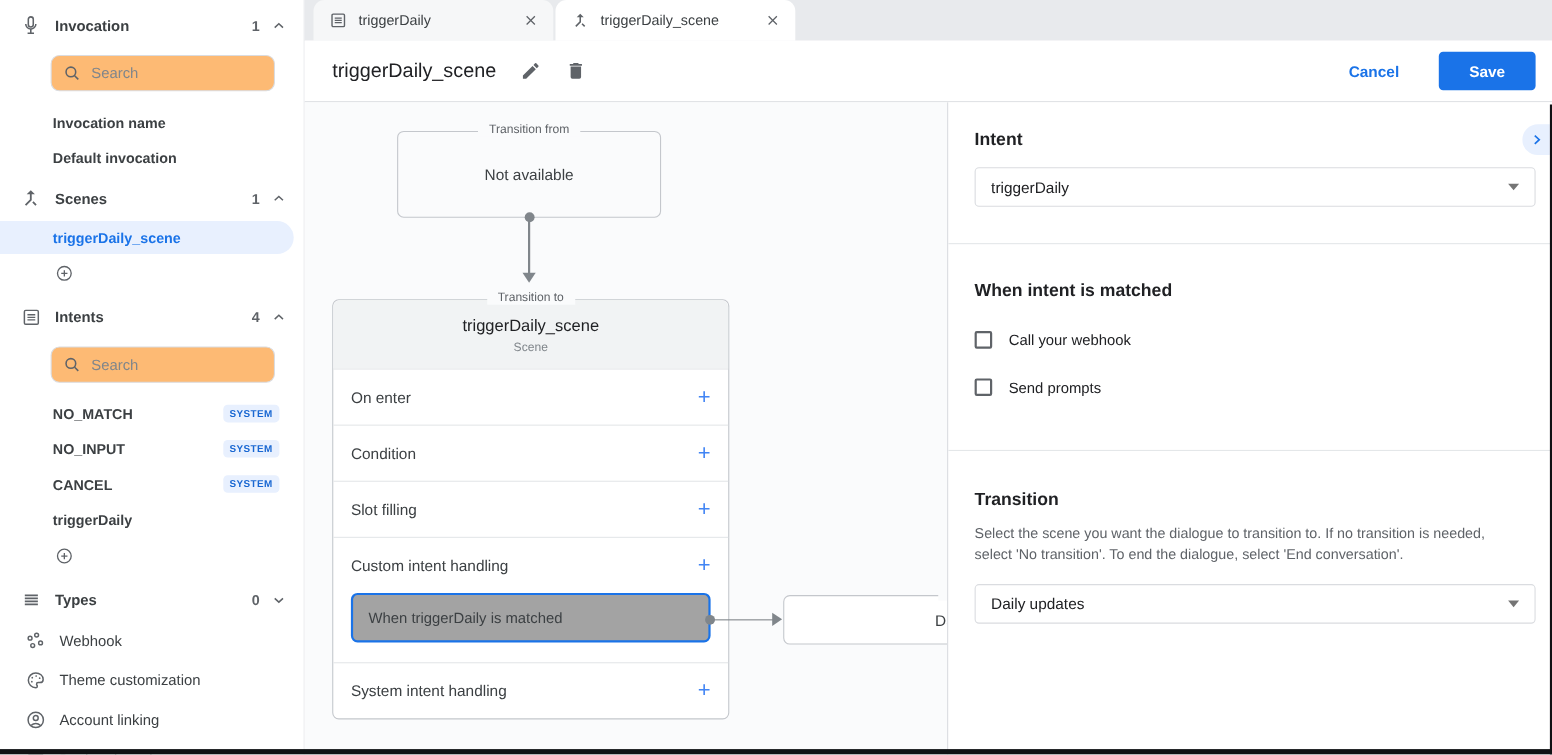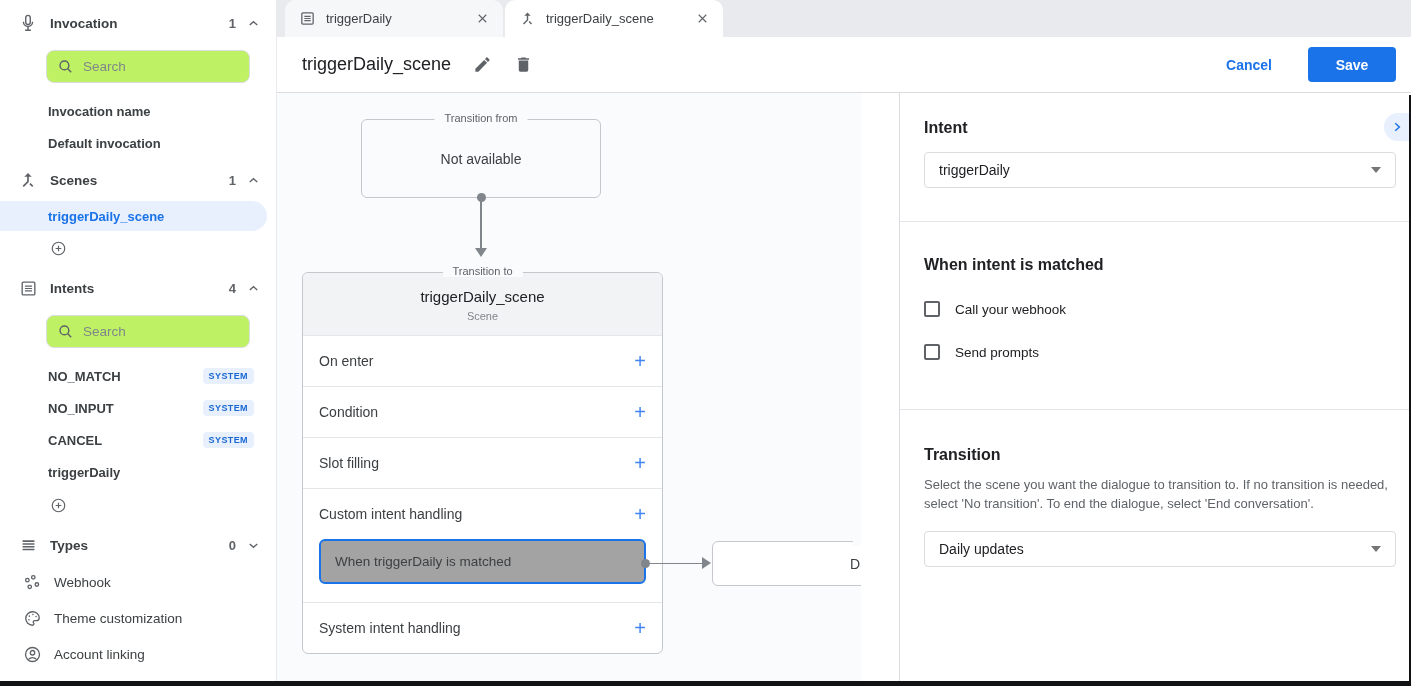--- a/index.html
+++ b/index.html
@@ -8,21 +8,21 @@
 
   .app { display:flex; width:1411px; height:686px; }
 
   
   .sidebar { width:277px; min-width:277px; background:#fff; border-right:1px solid #e8eaed; padding-top:4px; overflow:hidden; }
   .side-header { display:flex; align-items:center; height:38px; padding:0 14px 0 16px; color:#3c4043; font-size:13.5px; cursor:pointer;font-weight:bold; }
   .side-header .hicon { width:24px; height:24px; color:#5f6368; margin-right:10px; flex:none; display:flex; align-items:center; justify-content:center; }
   .side-header .hlabel { flex:1; }
   .side-header .hcount { color:#5f6368; font-size:13px; margin-right:10px; }
   .side-header .chev { width:16px; height:16px; color:#5f6368; display:flex; align-items:center; }
-  .search-box { margin:8px 26px 12px 46px; height:33px; border:1px solid #dadce0; border-radius:8px; display:flex; align-items:center; padding:0 10px; background:#bef264; }
+  .search-box { margin:8px 26px 12px 46px; height:33px; border:1px solid #dadce0; border-radius:8px; display:flex; align-items:center; padding:0 10px; background:#fdba74; }
   .search-box .sicon { width:17px; height:17px; color:#5f6368; margin-right:9px; flex:none; }
   .search-box input { border:none; outline:none; font-size:13.5px; color:#3c4043; width:100%; font-family:"Liberation Sans",sans-serif; background:transparent; }
   .search-box input::placeholder { color:#80868b; }
   .side-item { display:flex; align-items:center; height:32px; padding:0 22px 0 48px; font-size:13px; font-weight:bold; color:#3c4043; cursor:pointer; }
   .side-item .badge { margin-left:auto; background:#e8f0fe; color:#1967d2; font-size:9px; font-weight:bold; letter-spacing:.4px; padding:3px 6px; border-radius:4px; }
   .side-item.selected-scene { color:#1a73e8; background:#e8f0fe; border-radius:0 16px 16px 0; margin-right:9px; height:30px; margin-top:2px; margin-bottom:2px; }
   .plus-row { height:30px; display:flex; align-items:center; padding-left:50px; margin:2px 0 6px; }
   .plus-circle { width:17px; height:17px; color:#5f6368; cursor:pointer; }
   .side-link { display:flex; align-items:center; height:36px; padding:0 14px 0 20px; font-size:13.5px; color:#3c4043; cursor:pointer; }
   .side-link .hicon { width:24px; height:24px; color:#5f6368; margin-right:10px; flex:none; display:flex; align-items:center; justify-content:center; }
@@ -38,21 +38,21 @@
   .tab .tlabel { flex:1; white-space:nowrap; overflow:hidden; }
   .tab .tclose { width:16px; height:16px; color:#5f6368; flex:none; cursor:pointer; }
 
   .toolbar { height:56px; background:#fff; border-bottom:1px solid #dadce0; display:flex; align-items:center; padding:0 14px 0 25px; }
   .scene-title { font-size:18px; color:#202124; }
   .tool-icon { width:19px; height:19px; color:#5f6368; margin-left:22px; cursor:pointer; }
   .toolbar .spacer { flex:1; }
   .cancel-btn { color:#1a73e8; font-size:14px; font-weight:bold; margin-right:36px; cursor:pointer; background:none; border:none; font-family:"Liberation Sans",sans-serif; }
   .save-btn { background:#1a73e8; color:#fff; font-size:14px; font-weight:bold; border:none; border-radius:4px; width:88px; height:35px; cursor:pointer; font-family:"Liberation Sans",sans-serif; margin-right:1px; }
 
-  .content { flex:1; display:flex; min-height:0; position:relative;gap:38px; }
+  .content { flex:1; display:flex; min-height:0; position:relative; }
 
   
   .canvas { width:584px; min-width:584px; background:#fafbfc; position:relative; overflow:hidden; }
   .flow-legend { position:absolute; top:-8px; left:50%; transform:translateX(-50%); background:#fafbfc; padding:0 10px; font-size:11px; color:#5f6368; white-space:nowrap; }
   .from-box { position:absolute; left:84px; top:26px; width:240px; height:79px; border:1px solid #c4c7cc; border-radius:6px; background:#fafbfc; display:flex; align-items:center; justify-content:center; font-size:14px; color:#3c4043; }
   .connector-dot { position:absolute; width:9px; height:9px; border-radius:50%; background:#80868b; }
   .vline { position:absolute; width:1.5px; background:#80868b; }
   .hline { position:absolute; height:1.5px; background:#80868b; }
   .arrow-down { position:absolute; width:0; height:0; border-left:6px solid transparent; border-right:6px solid transparent; border-top:9px solid #80868b; }
   .arrow-right { position:absolute; width:0; height:0; border-top:6px solid transparent; border-bottom:6px solid transparent; border-left:9px solid #80868b; }

